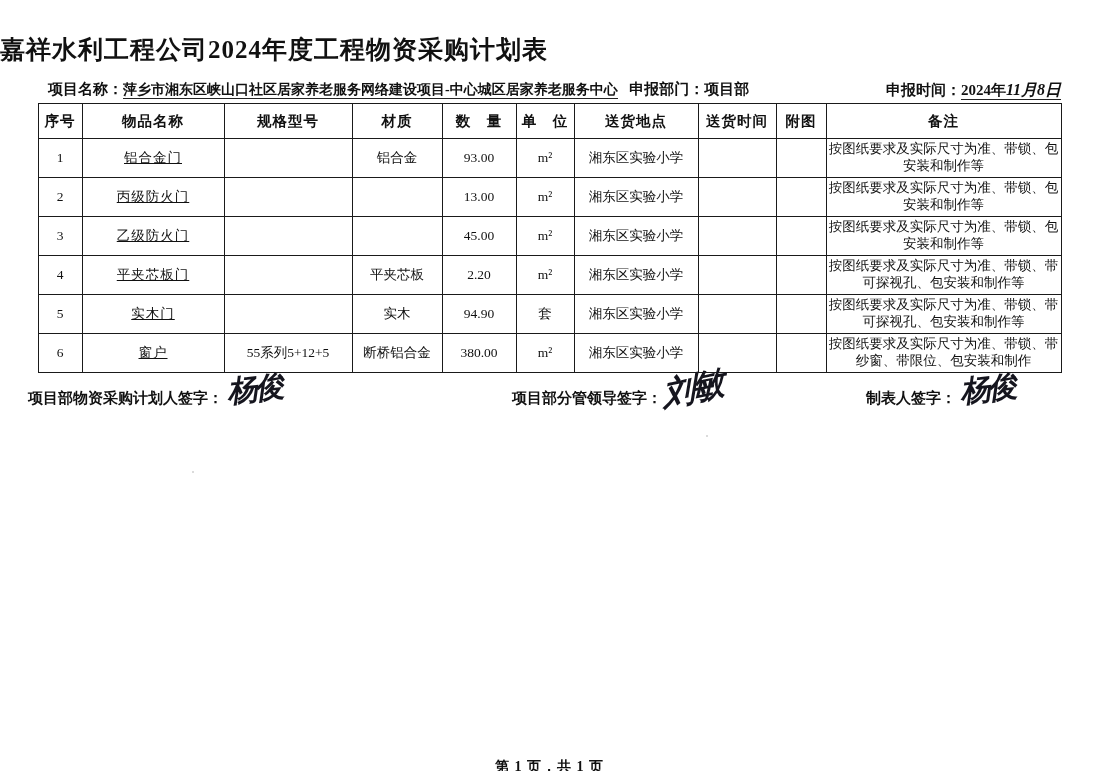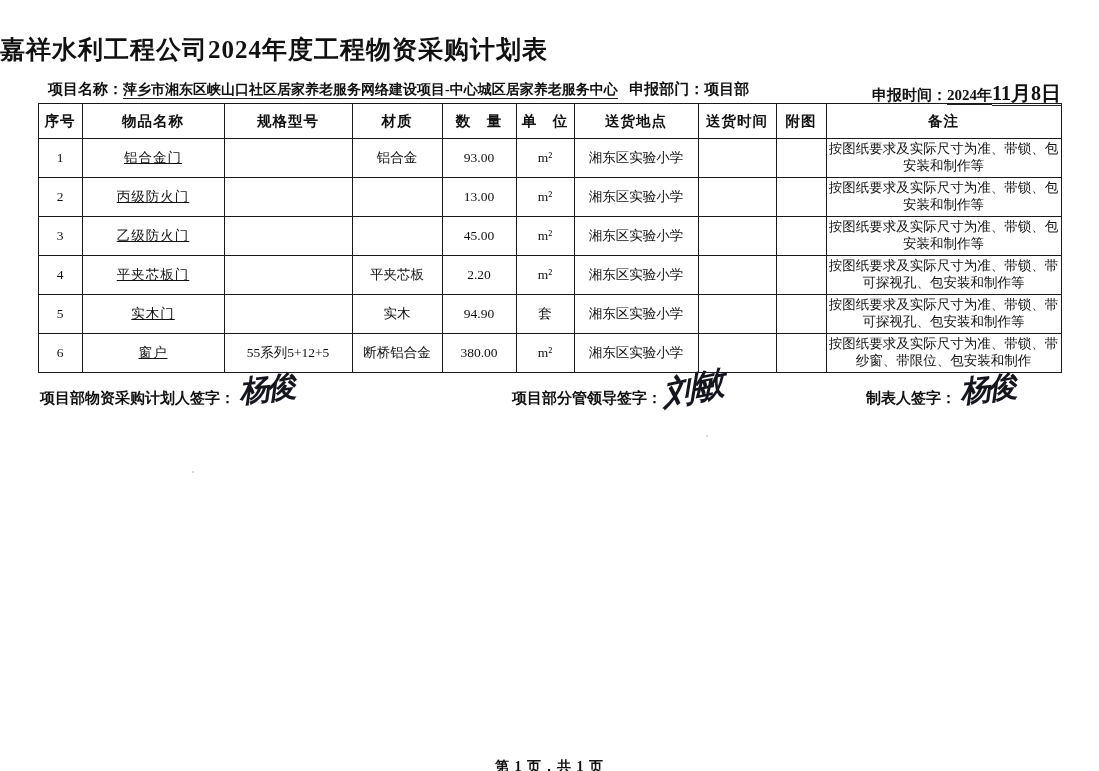--- a/index.html
+++ b/index.html
@@ -52,21 +52,22 @@
   }
   .meta-right {
     position: absolute;
     right: 38px;
     top: 0;
     font-size: 15px;
     font-weight: bold;
   }
   .hand-date {
     font-family: "Liberation Serif", "DejaVu Serif", serif;
-    font-size: 20px;
+    font-style: italic;
+    font-size: 16px;
   }
   table.main {
     border-collapse: collapse;
     width: 1023px;
     margin: 4px auto 4px auto;
     table-layout: fixed;
   }
   table.main th, table.main td {
     border: 1px solid #1a1a1a;
     text-align: center;
@@ -115,21 +116,21 @@
     margin-top: 10px;
     height: 50px;
     padding: 0 38px 0 40px;
     font-size: 15px;
     font-weight: bold;
   }
   .sign-block {
     position: absolute;
     white-space: nowrap;
   }
-  .sign-a { left: 40px; top: 0; }
+  .sign-a { left: 28px; top: 0; }
   .sign-b { left: 512px; top: 0; }
   .sign-c { left: 866px; top: 0; }
   .sign-name {
     display: inline-block;
     position: relative;
     width: 86px;
     height: 34px;
     vertical-align: middle;
   }
   .sig-glyph {

